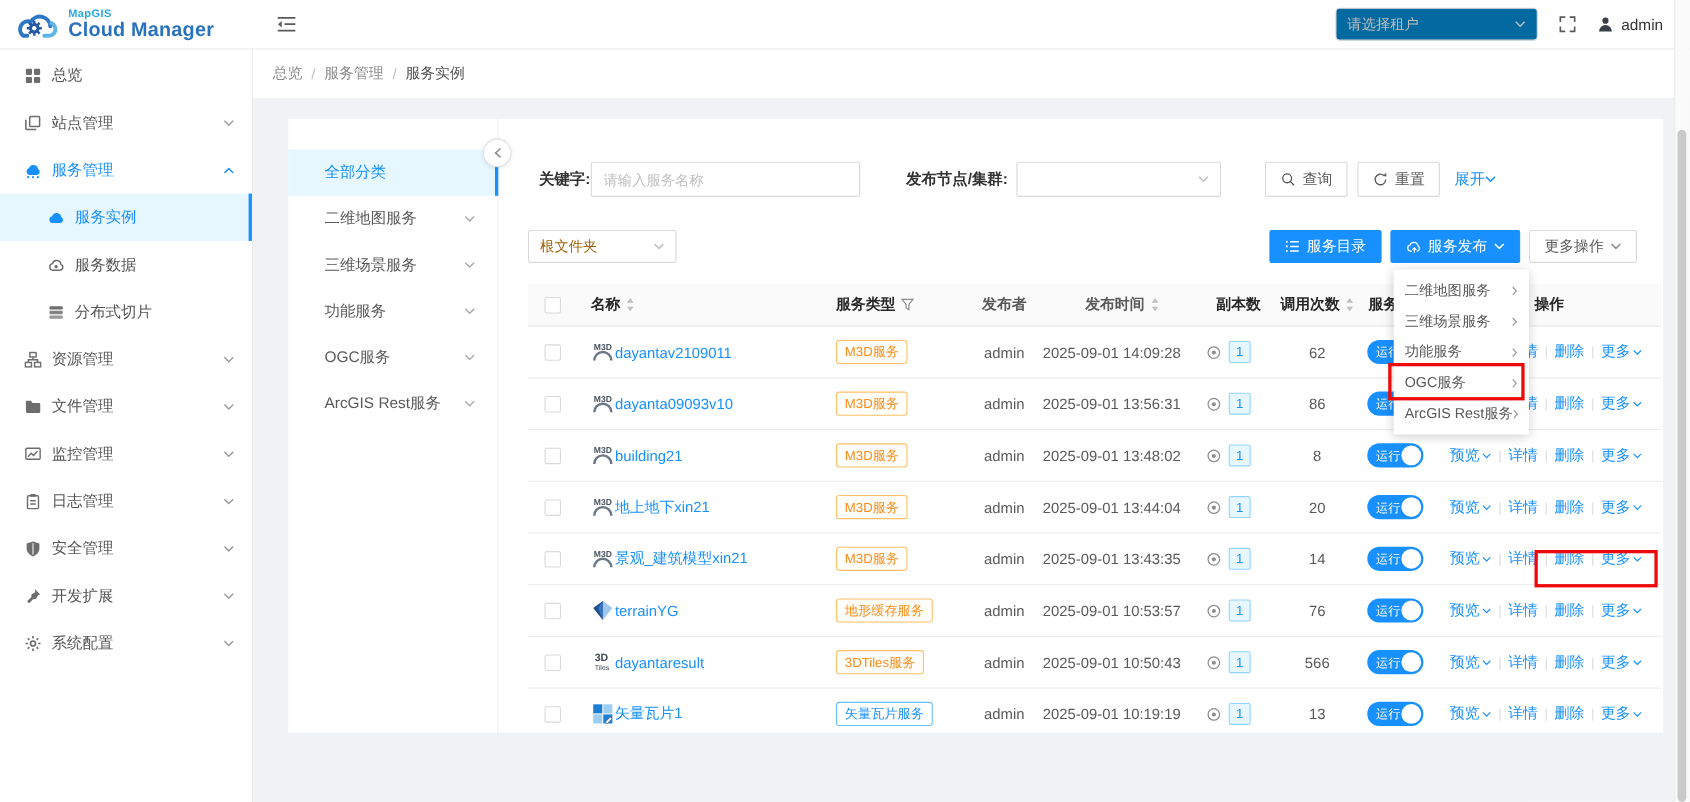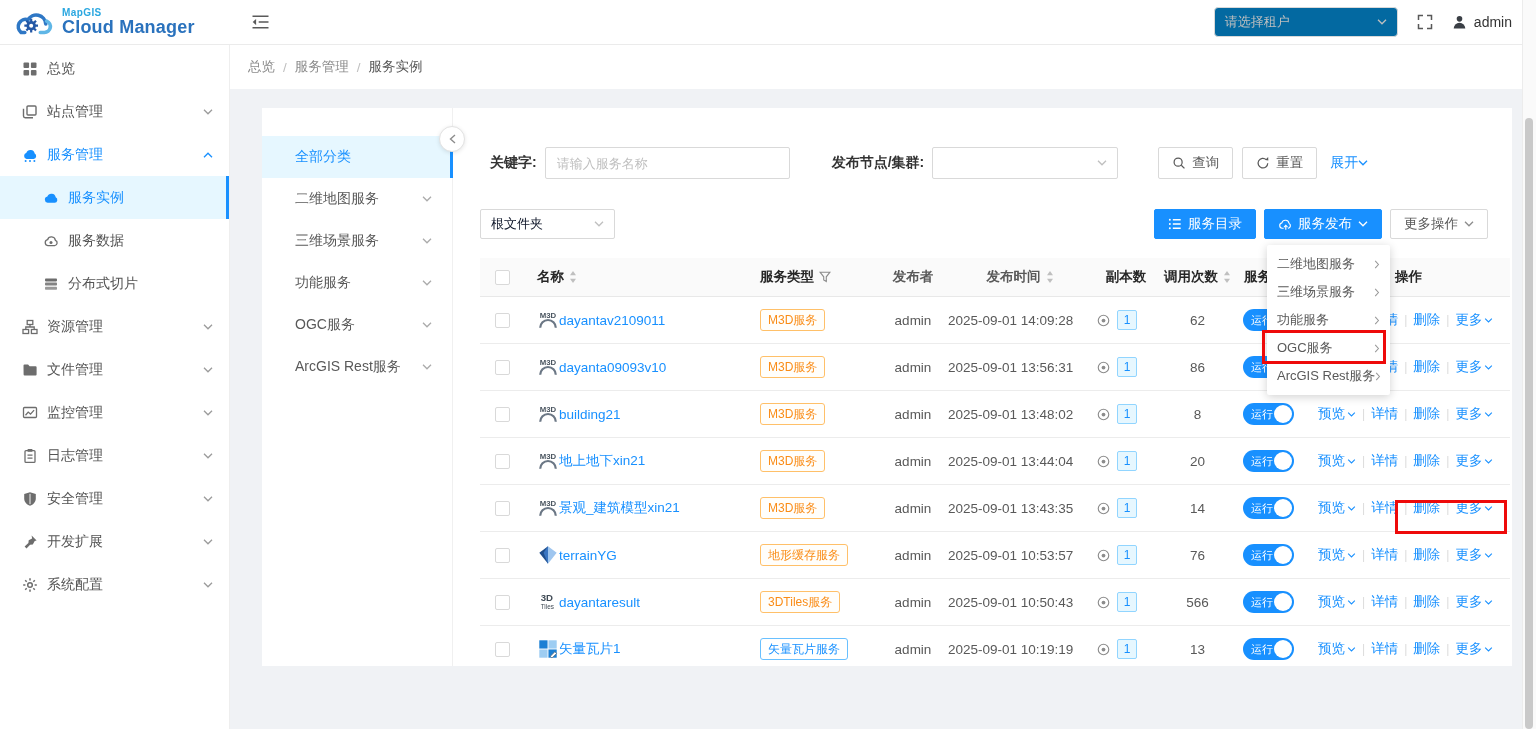--- a/index.html
+++ b/index.html
@@ -54,24 +54,24 @@
   .cat-item .chev{margin-left:auto;color:#ababab}
   .cat-item.selected{background:#e6f7ff;color:var(--accent)}
   .cat-item.selected::after{content:"";position:absolute;right:-1px;top:0;width:3px;height:100%;background:var(--accent)}
   .collapse-btn{position:absolute;top:18px;right:-13px;width:26px;height:26px;border-radius:50%;background:#fff;border:1px solid #e2e2e2;box-shadow:0 1px 4px rgba(0,0,0,.10);color:#8c8c8c;display:flex;align-items:center;justify-content:center;z-index:2;cursor:pointer}
   .collapse-btn svg{width:7px;height:10px}
 
   .work{flex:1;padding:39px 24px 0 27px;overflow:hidden}
 
   .filters{display:flex;align-items:center;height:32px;padding-left:10px}
   .f-label{font-size:14px;color:#333;font-weight:bold;white-space:nowrap}
-  .text-input{width:245px;height:32px;border:1px solid #d9d9d9;border-radius:2px;margin-left:8px;padding:0 11px;font-size:13px;color:#595959;outline:none;font-family:inherit}
+  .text-input{width:245px;height:32px;border:1px solid #d9d9d9;border-radius:2px;padding:0 11px;font-size:13px;color:#595959;outline:none;font-family:inherit}
   .text-input::placeholder{color:#bfbfbf}
   .node-label{margin-left:42px}
-  .select{height:32px;border:1px solid #d9d9d9;border-radius:2px;display:flex;align-items:center;justify-content:space-between;padding:4px 10px;color:#0f172a;font-size:13px;background:#fff;cursor:pointer}
+  .select{height:32px;border:1px solid #d9d9d9;border-radius:2px;display:flex;align-items:center;justify-content:space-between;padding:4px 10px;color:#a16207;font-size:13px;background:#fff;cursor:pointer}
   .node-select{width:186px;margin-left:8px}
   .btn{height:32px;padding:0 13px;border:1px solid #d9d9d9;border-radius:2px;background:#fff;color:#595959;font-size:13.5px;display:inline-flex;align-items:center;gap:6px;cursor:pointer;white-space:nowrap;font-family:inherit}
   .btn svg{width:14px;height:14px}
   .btn.primary{background:var(--accent);border-color:var(--accent);color:#fff}
   .btn-query{margin-left:40px}
   .btn-reset{margin-left:9px}
   .expand-link{margin-left:13px;color:var(--accent);display:flex;align-items:center;font-size:14px;cursor:pointer}
   .expand-link .chev{color:var(--accent)}
 
   .toolbar{margin-top:30px;display:flex;align-items:center}

